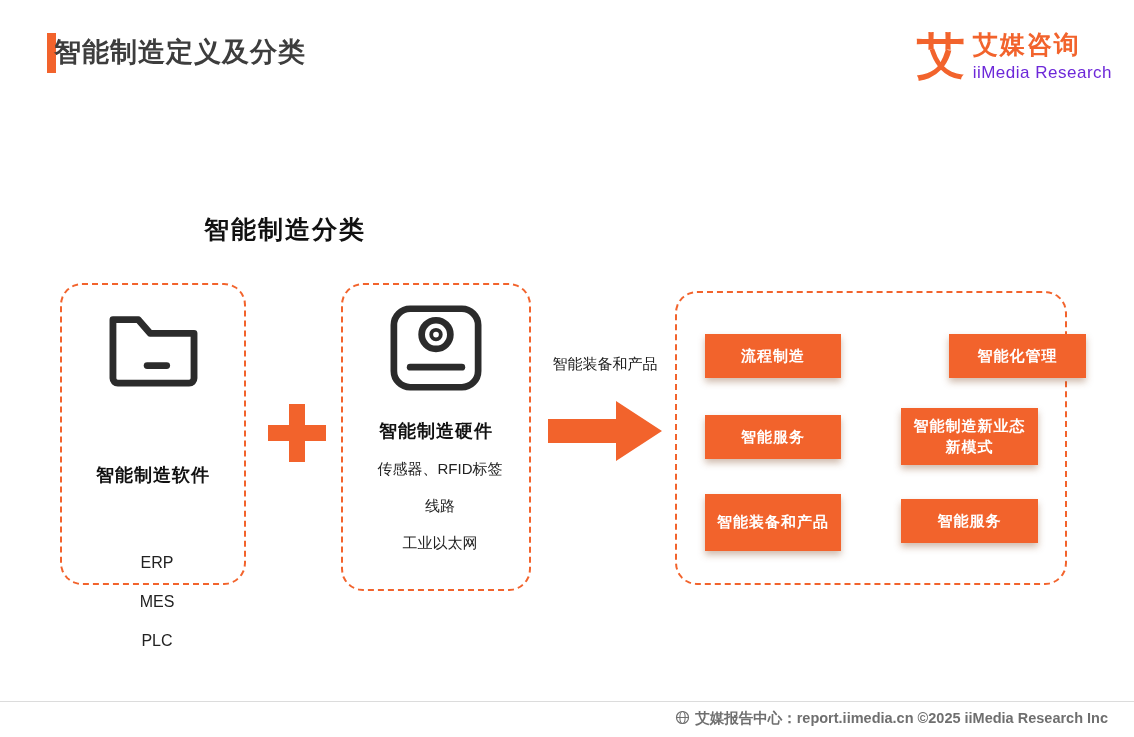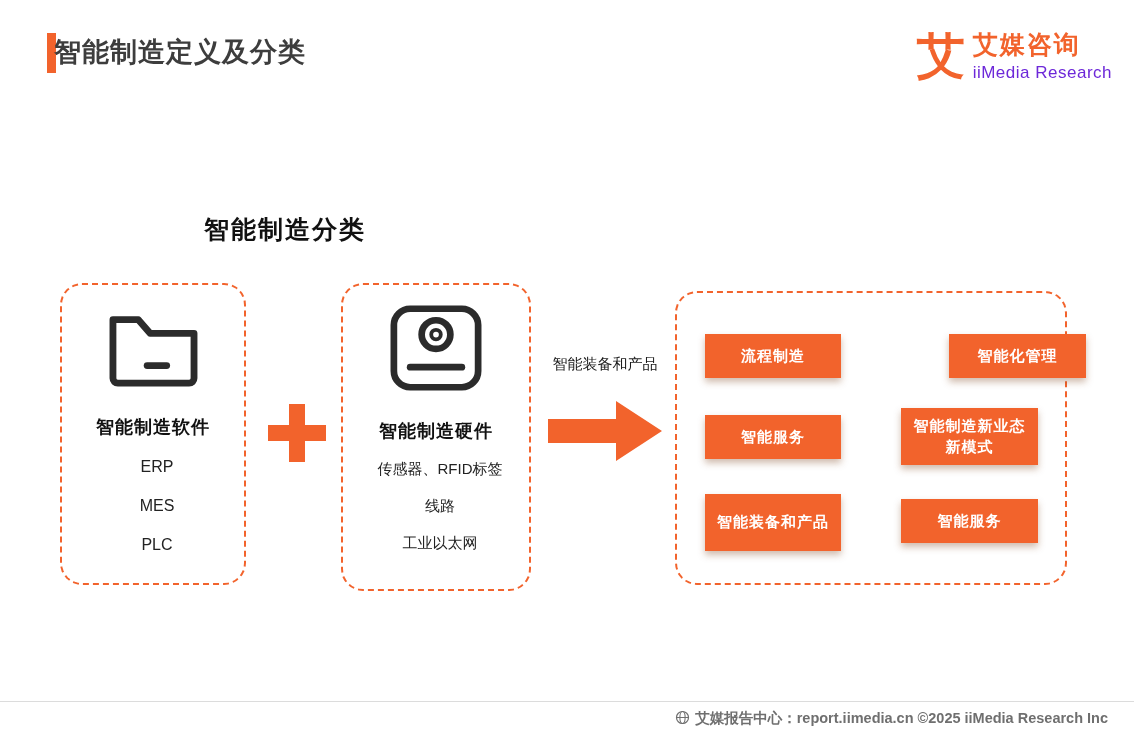--- a/index.html
+++ b/index.html
@@ -14,21 +14,21 @@
   .logo-glyph{color:#F2632C;font-size:48px;font-weight:bold;line-height:1;}
   .logo-text{display:flex;flex-direction:column;align-items:flex-start;justify-content:space-between;}
   .logo-brand{color:#F2632C;font-size:25px;font-weight:bold;letter-spacing:2px;}
   .logo-sub{color:#6d28d9;font-size:17px;margin-top:2px;letter-spacing:0.5px;}
 
   
   .subtitle{position:absolute;left:204px;top:213px;font-size:25px;font-weight:bold;color:#111;letter-spacing:2px;}
 
   .dash-box{position:absolute;border:2.5px dashed #F2632C;border-radius:22px;box-sizing:border-box;
             display:flex;flex-direction:column;align-items:center;}
-  .box-software{left:60px;top:283px;width:186px;height:302px;padding-top:20px;}
+  .box-software{left:60px;top:283px;width:186px;height:302px;padding-top:20px;gap:48px;}
   .box-hardware{left:341px;top:283px;width:190px;height:308px;padding-top:18px;}
   .box-services{left:675px;top:291px;width:392px;height:294px;}
 
   .box-title{font-size:18px;font-weight:bold;color:#111;margin-top:22px;letter-spacing:1px;}
   .box-items{display:flex;flex-direction:column;align-items:center;margin-top:8px;margin-left:8px;}
   .box-items .item{font-size:16px;color:#222;height:39px;display:flex;align-items:center;}
   .box-hardware .box-items .item{font-size:15px;height:37px;}
 
   .plus-wrap{position:absolute;left:268px;top:404px;}
   .arrow-wrap{position:absolute;left:548px;top:398px;}

